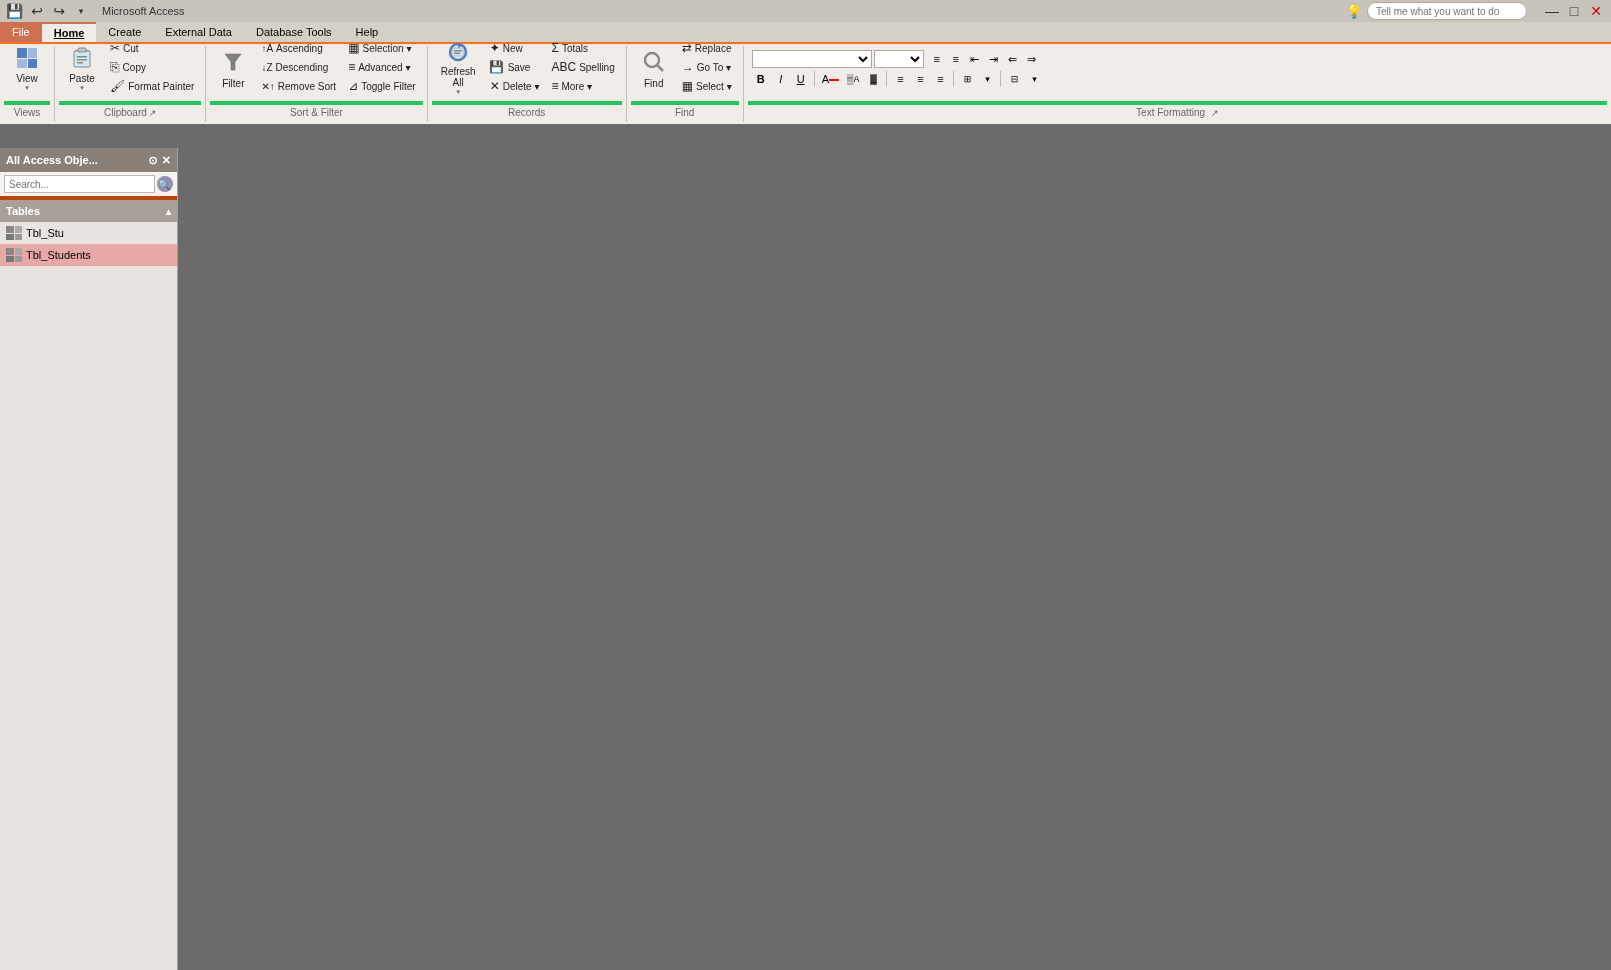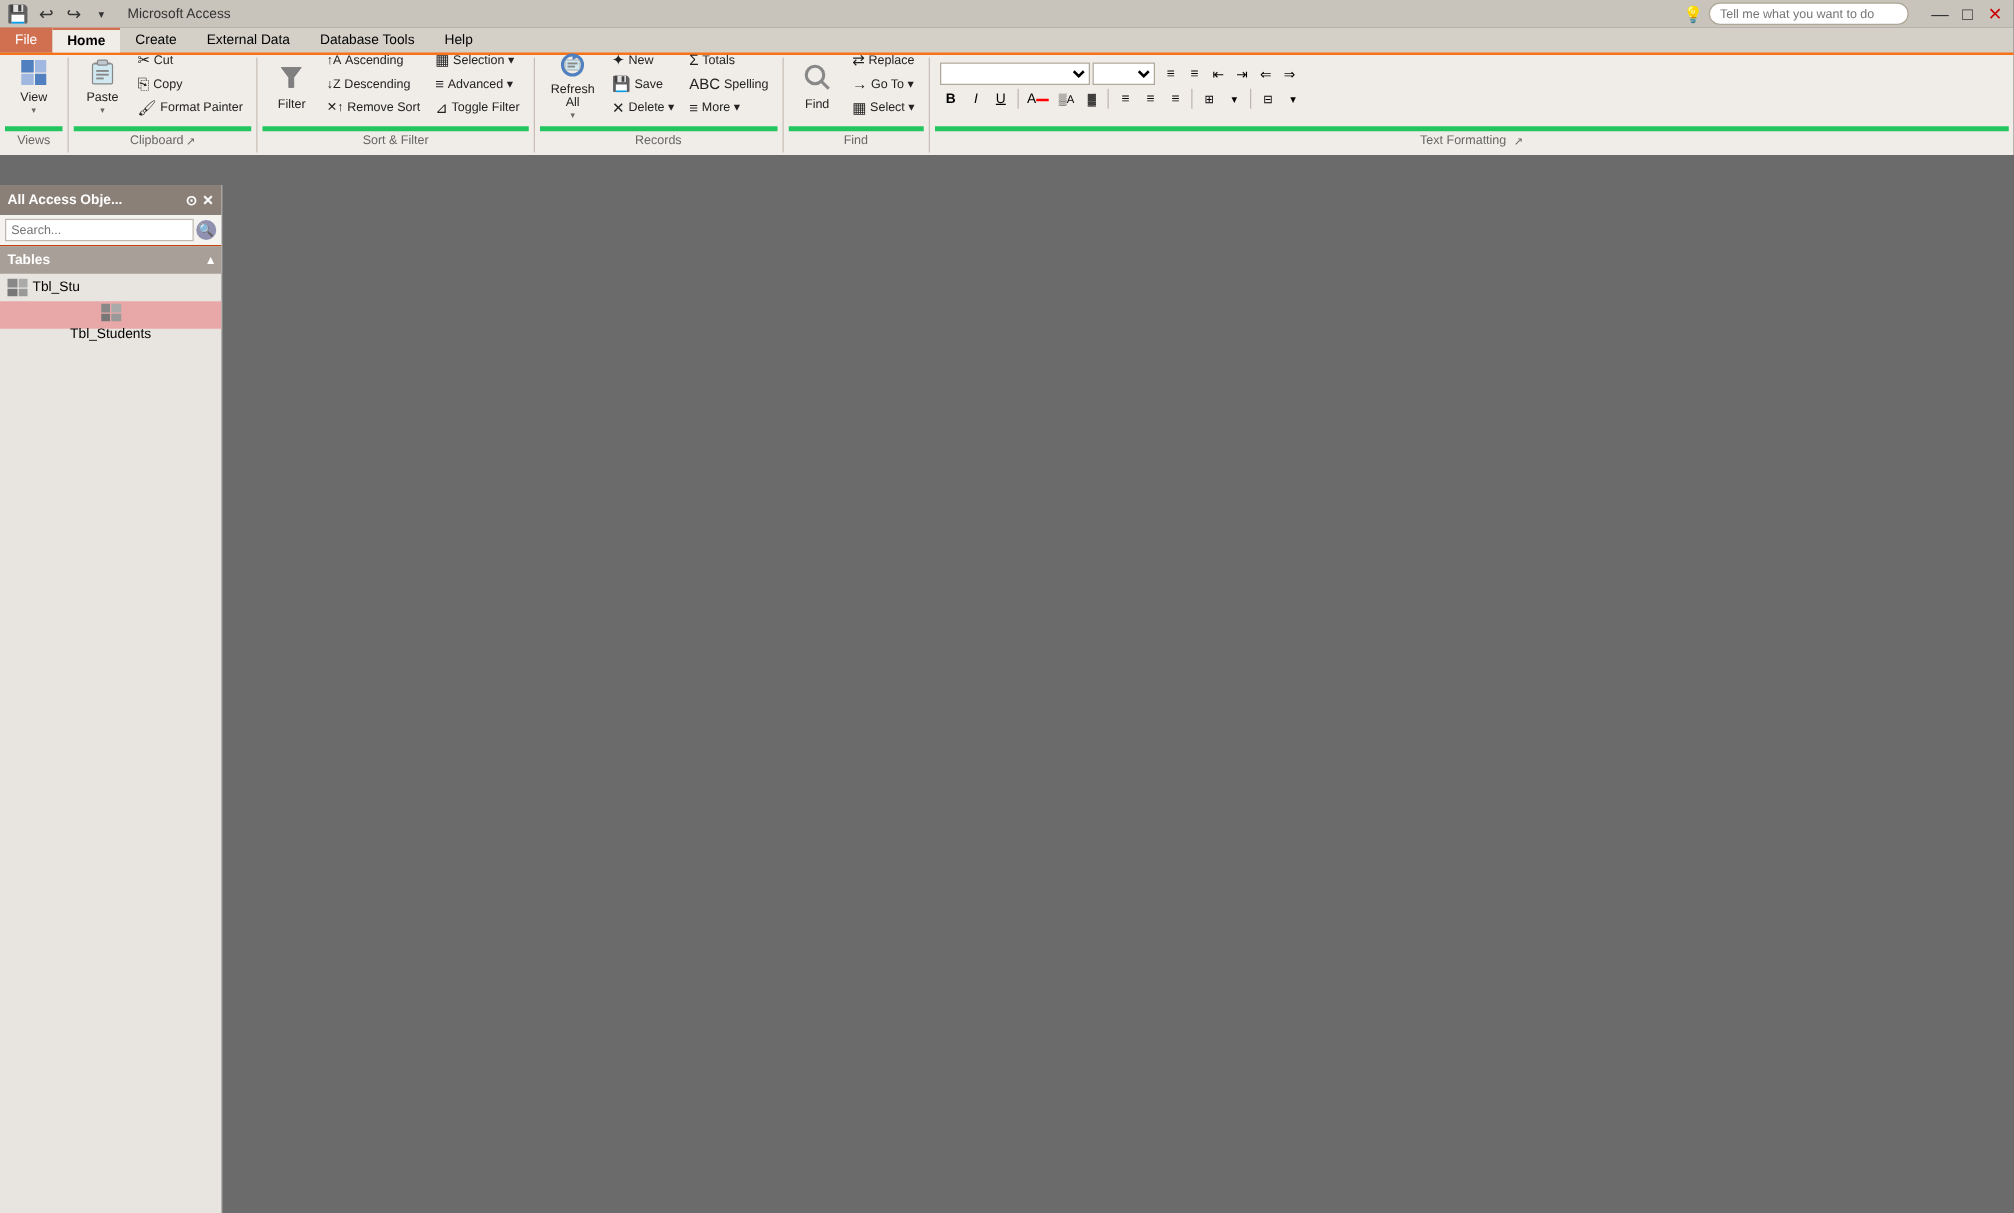--- a/index.html
+++ b/index.html
@@ -12,21 +12,21 @@
     }
     .ribbon-tab {
       padding: 2px 12px;
       font-size: 11px;
       cursor: pointer;
       height: 100%;
       display: flex;
       align-items: center;
       color: #000;
     }
-    .ribbon-tab.active { background: #f0ede8; border-top: 2px solid #d07050; font-weight: bold; }
+    .ribbon-tab.active { background: #f0ede8; border-top: 2px solid #d07050; font-weight: bold; text-decoration: underline; }
 
     .ribbon-content {
       display: flex;
       height: 80px;
       background: #f0ede8;
       align-items: stretch;
       padding: 2px 0;
     }
 
     .ribbon-group {
@@ -204,21 +204,21 @@
     .nav-pane-header-icons {
       display: flex;
       gap: 4px;
     }
 
     .nav-search {
       display: flex;
       align-items: center;
       padding: 3px 4px;
       background: #f5f3f0;
-      border-bottom: 1px solid #c2410c;
+      border-bottom: 4px solid #c2410c;
       gap: 2px;
     }
 
     .nav-search input {
       flex: 1;
       border: 1px solid #c0b8b0;
       height: 18px;
       font-size: 10px;
       padding: 0 4px;
       background: white;
@@ -252,21 +252,21 @@
 
     .nav-item {
       display: flex;
       align-items: center;
       gap: 4px;
       padding: 2px 6px;
       font-size: 11px;
       cursor: pointer;
       height: 22px;
     }
-    .nav-item.selected { background: #e8a8a8; flex-direction: column; }
+    .nav-item.selected { background: #e8a8a8; }
 
     .table-icon {
       width: 16px;
       height: 14px;
       display: inline-grid;
       grid-template-columns: 1fr 1fr;
       grid-template-rows: 1fr 1fr;
       gap: 1px;
       flex-shrink: 0;
     }

